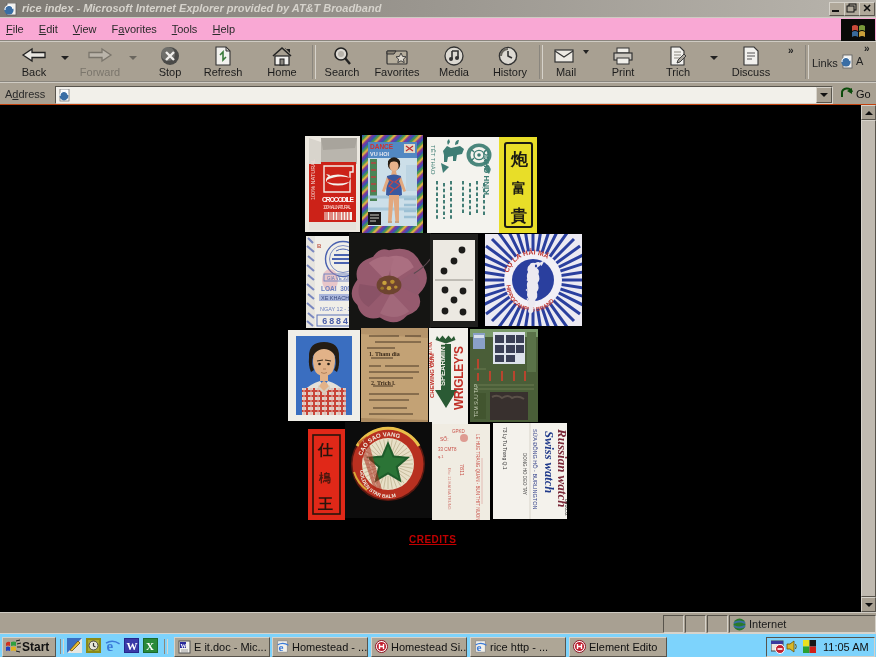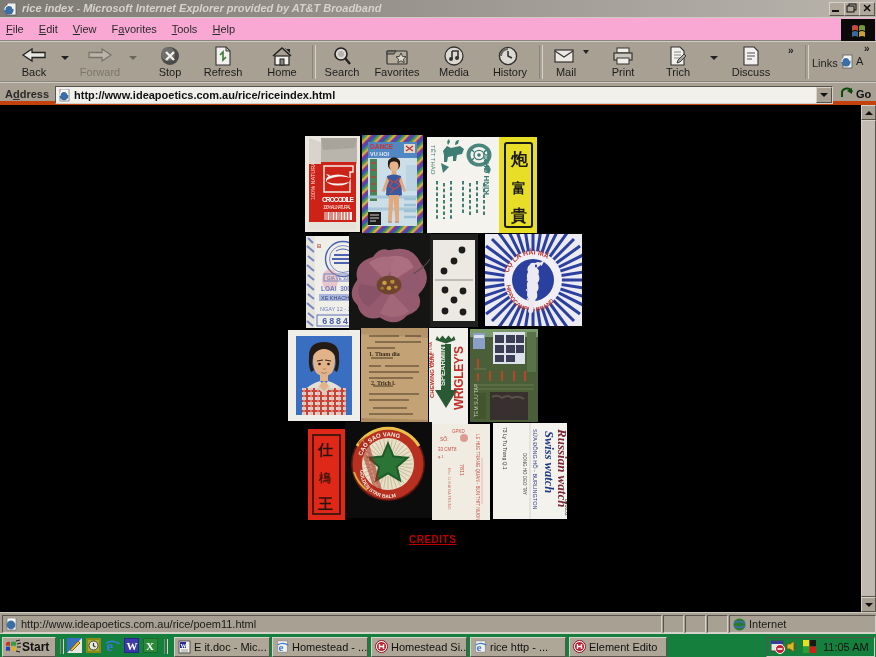--- a/index.html
+++ b/index.html
@@ -188,31 +188,30 @@
       <rect x="3" y="1" width="9" height="13" fill="#f2f1ee" stroke="#666" stroke-width="0.9"></rect>
       <circle cx="6" cy="8" r="4.6" fill="#3a6ea5"></circle>
       <path d="M2 8 A4 4 0 0 1 10 7" stroke="#fff" stroke-width="1.1" fill="none"></path>
     </svg>
   </div>
   <div class="abs" style="left:856px;top:13px;font-size:11px;color:#222;">A</div>
   <div class="abs" style="left:864px;top:1px;font-size:10px;font-weight:bold;color:#222;">»</div>
 </div>
 
 <div class="abs" style="left:0;top:82px;width:876px;height:23px;background:#a8a092;
-     border-top:1px solid #cfcbc3;border-bottom:4px solid #c2410c;box-sizing:border-box;font-weight:bold;">
+     border-top:1px solid #cfcbc3;border-bottom:1px solid #c2410c;box-sizing:border-box;">
   <div class="abs" style="left:5px;top:5px;font-size:11px;color:#2a2a2a;">A<u>d</u>dress</div>
   <div class="abs sunken" style="left:55px;top:3px;width:776px;height:16px;background:#f2f0ea;">
     <div class="abs" style="left:2px;top:1px;width:13px;height:13px;">
       <svg width="13" height="13" viewBox="0 0 13 13">
         <rect x="2" y="0" width="9" height="12" fill="#fff" stroke="#777" stroke-width="0.8"></rect>
         <circle cx="6" cy="7" r="4.4" fill="#3a6ea5"></circle>
         <path d="M2 7 A4 4 0 0 1 10 6" stroke="#fff" stroke-width="1.1" fill="none"></path>
       </svg>
     </div>
-    <div class="abs" style="left:18px;top:2px;font-size:11px;color:#111;white-space:nowrap;">http://www.ideapoetics.com.au/rice/riceindex.html</div>
     <div class="abs raised" style="right:0px;top:0px;width:14px;height:14px;background:#a8a092;">
       <div class="abs" style="left:3px;top:5px;width:0;height:0;border-left:4px solid transparent;border-right:4px solid transparent;border-top:4px solid #111;"></div>
     </div>
   </div>
   <div class="abs" style="left:840px;top:3px;width:15px;height:15px;">
     <svg width="15" height="15" viewBox="0 0 15 15">
       <path d="M2 11 L2 7 A5 4 0 0 1 12 6" stroke="#0a4a0a" stroke-width="2" fill="none"></path>
       <path d="M12 2 L12 8 L7 5 Z" fill="#0a4a0a"></path>
     </svg>
   </div>
@@ -557,44 +556,35 @@
     <div class="abs" style="left:3px;top:5px;width:0;height:0;border-left:4px solid transparent;border-right:4px solid transparent;border-bottom:4px solid #111;"></div>
   </div>
   <div class="abs raised" style="left:0;top:15px;width:15px;height:477px;background:#c0bab0;box-sizing:border-box;"></div>
   <div class="abs raised" style="left:0;top:492px;width:15px;height:15px;background:#a8a092;box-sizing:border-box;">
     <div class="abs" style="left:3px;top:5px;width:0;height:0;border-left:4px solid transparent;border-right:4px solid transparent;border-top:4px solid #111;"></div>
   </div>
 </div>
 
 <div class="abs" style="left:0;top:612px;width:876px;height:21px;background:#a8a092;
      border-top:1px solid #cfcbc3;box-sizing:border-box;">
-  <div class="abs sunken" style="left:2px;top:2px;width:658px;height:16px;">
-    <div class="abs" style="left:2px;top:1px;width:13px;height:13px;">
-      <svg width="13" height="13" viewBox="0 0 13 13">
-        <rect x="2" y="0" width="9" height="12" fill="#fff" stroke="#777" stroke-width="0.8"></rect>
-        <circle cx="6" cy="7" r="4.4" fill="#3a6ea5"></circle>
-      </svg>
-    </div>
-    <div class="abs" style="left:18px;top:2px;font-size:11px;color:#1a1a1a;white-space:nowrap;">http://www.ideapoetics.com.au/rice/poem11.html</div>
-  </div>
   <div class="abs sunken" style="left:663px;top:2px;width:19px;height:16px;"></div>
   <div class="abs sunken" style="left:685px;top:2px;width:19px;height:16px;"></div>
   <div class="abs sunken" style="left:707px;top:2px;width:19px;height:16px;"></div>
   <div class="abs sunken" style="left:729px;top:2px;width:145px;height:16px;">
     <div class="abs" style="left:3px;top:1px;width:13px;height:13px;">
       <svg width="13" height="13" viewBox="0 0 13 13">
         <circle cx="6.5" cy="6.5" r="6" fill="#2a7a2a"></circle>
         <path d="M1 5 Q6 2 12 5 M1 8 Q6 11 12 8" stroke="#3a6ea5" stroke-width="2" fill="none"></path>
       </svg>
     </div>
     <div class="abs" style="left:19px;top:2px;font-size:11px;color:#1a1a1a;">Internet</div>
   </div>
 </div>
 
-<div class="abs" style="left:0;top:633px;width:876px;height:24px;background:#15803d;
+<div class="abs" style="left:0;top:633px;width:876px;height:24px;background:#7dd3fc;
      border-top:1px solid #d8d4cc;box-sizing:border-box;">
 
   <div class="abs raised" style="left:2px;top:3px;width:52px;height:18px;background:#aea696;">
     <svg width="16" height="14" style="position:absolute;left:2px;top:1px;" viewBox="0 0 16 14">
       <path d="M1 4 Q3 2 5 3 L5 7 Q3 6 1 7 Z" fill="#d03020"></path>
       <path d="M6 3 Q9 2 11 3 L11 7 Q9 6 6 7 Z" fill="#30a040"></path>
       <path d="M1 8 Q3 7 5 8 L5 12 Q3 11 1 12 Z" fill="#2040c0"></path>
       <path d="M6 8 Q9 7 11 8 L11 12 Q9 11 6 12 Z" fill="#e0b020"></path>
       <path d="M11 2 L15 1 M12 5 L16 4 M12 8 L16 8 M11 12 L15 13" stroke="#1a1a1a" stroke-width="1"></path>
     </svg>

